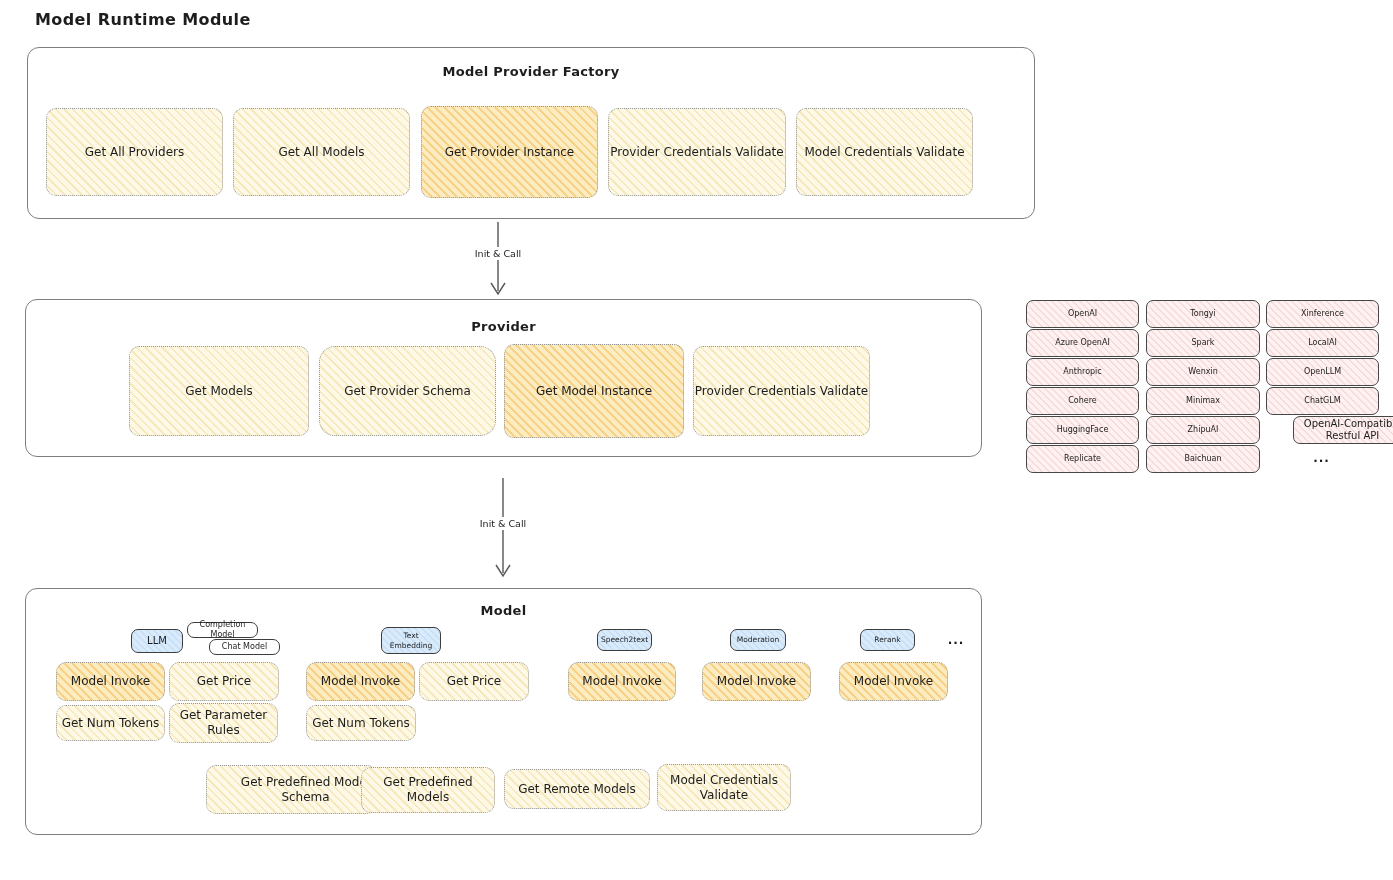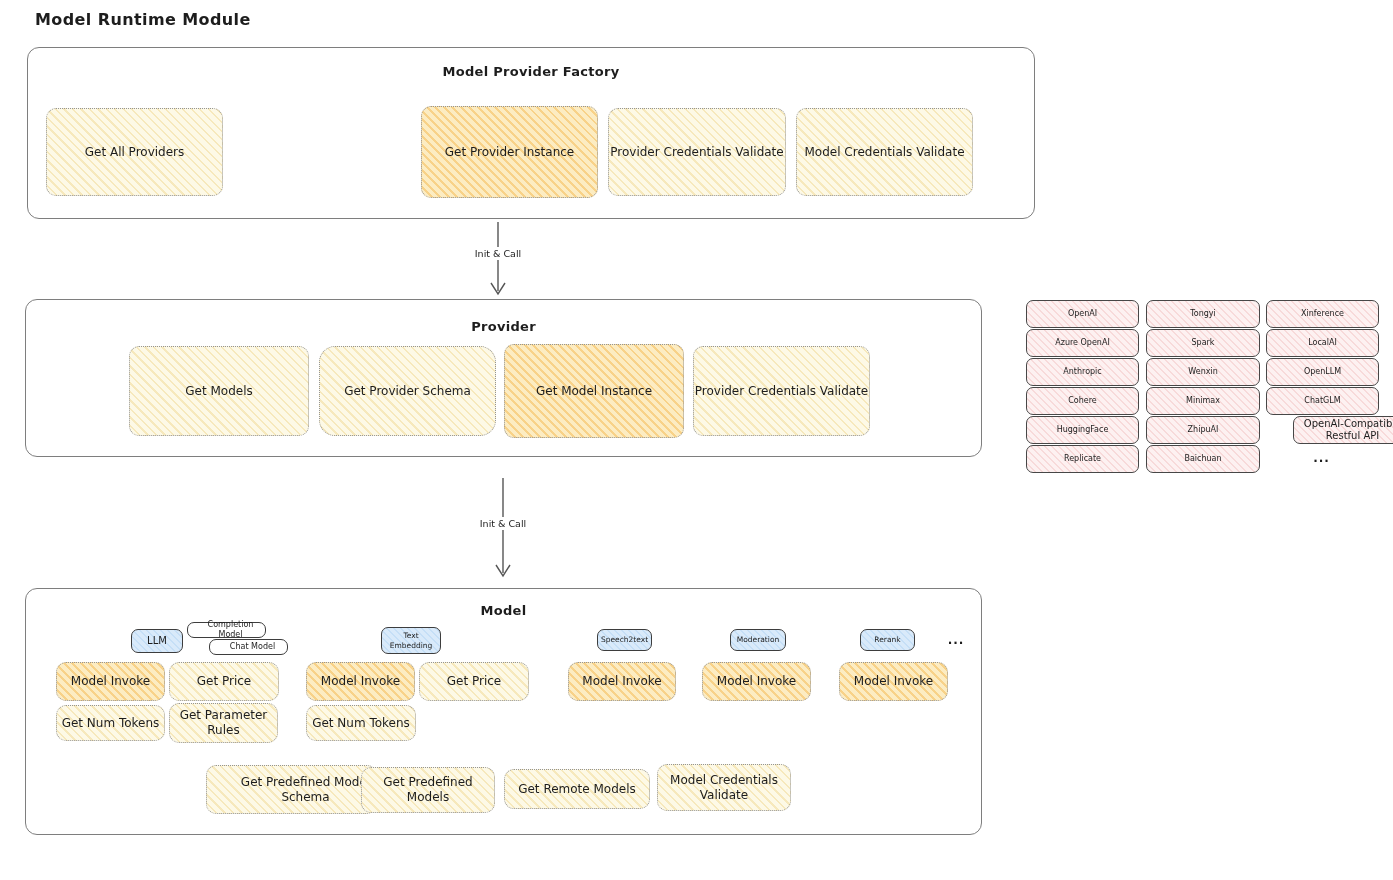--- a/index.html
+++ b/index.html
@@ -50,39 +50,39 @@
   
   .bluetag{
     position:absolute;border:1.3px solid #3d3d3d;border-radius:7px;
     background-color:#d9eafa;
     background-image:repeating-linear-gradient(45deg, rgba(178,212,243,.5) 0 1.4px, transparent 1.4px 5px);
     font-size:10px;
   }
   .whitetag{
     position:absolute;border:1.2px solid #3d3d3d;border-radius:7px;background:#ffffff;
     font-size:8px;
-    padding-left:8px;
   }
 
   .arrow-wrap{position:absolute;}
   .arrow-label{
     position:absolute;left:50%;transform:translateX(-50%);
     background:#ffffff;padding:1px 4px;font-size:9.5px;white-space:nowrap;
   }
   .dots{font-size:12px;font-weight:600;letter-spacing:1px;}
   .page-title{position:absolute;left:35px;top:10px;font-size:16px;font-weight:600;letter-spacing:.4px;}
 </style>
 </head>
 <body>
 
 <div class="page-title">Model Runtime Module</div>
 
 <div class="panel" style="left:27px;top:47px;width:958px;height:170px;padding-left:48px;">
   <div class="panel-title" style="top:16px;">Model Provider Factory</div>
   <div class="ybox lbl" style="left:18px;top:60px;width:175px;height:86px;">Get All Providers</div>
+  <div class="ybox lbl" style="left:205px;top:60px;width:175px;height:86px;">Get All Models</div>
   <div class="ybox hl lbl" style="left:393px;top:58px;width:175px;height:90px;">Get Provider Instance</div>
   <div class="ybox lbl" style="left:580px;top:60px;width:176px;height:86px;">Provider Credentials Validate</div>
   <div class="ybox lbl" style="left:768px;top:60px;width:175px;height:86px;">Model Credentials Validate</div>
 </div>
 
 <div class="arrow-wrap" style="left:438px;top:221px;width:120px;height:76px;">
   <svg width="120" height="76">
     <line x1="60" y1="1" x2="60" y2="70" stroke="#555" stroke-width="1.4"></line>
     <polyline points="53,62 60,73 67,62" fill="none" stroke="#555" stroke-width="1.4"></polyline>
   </svg>

